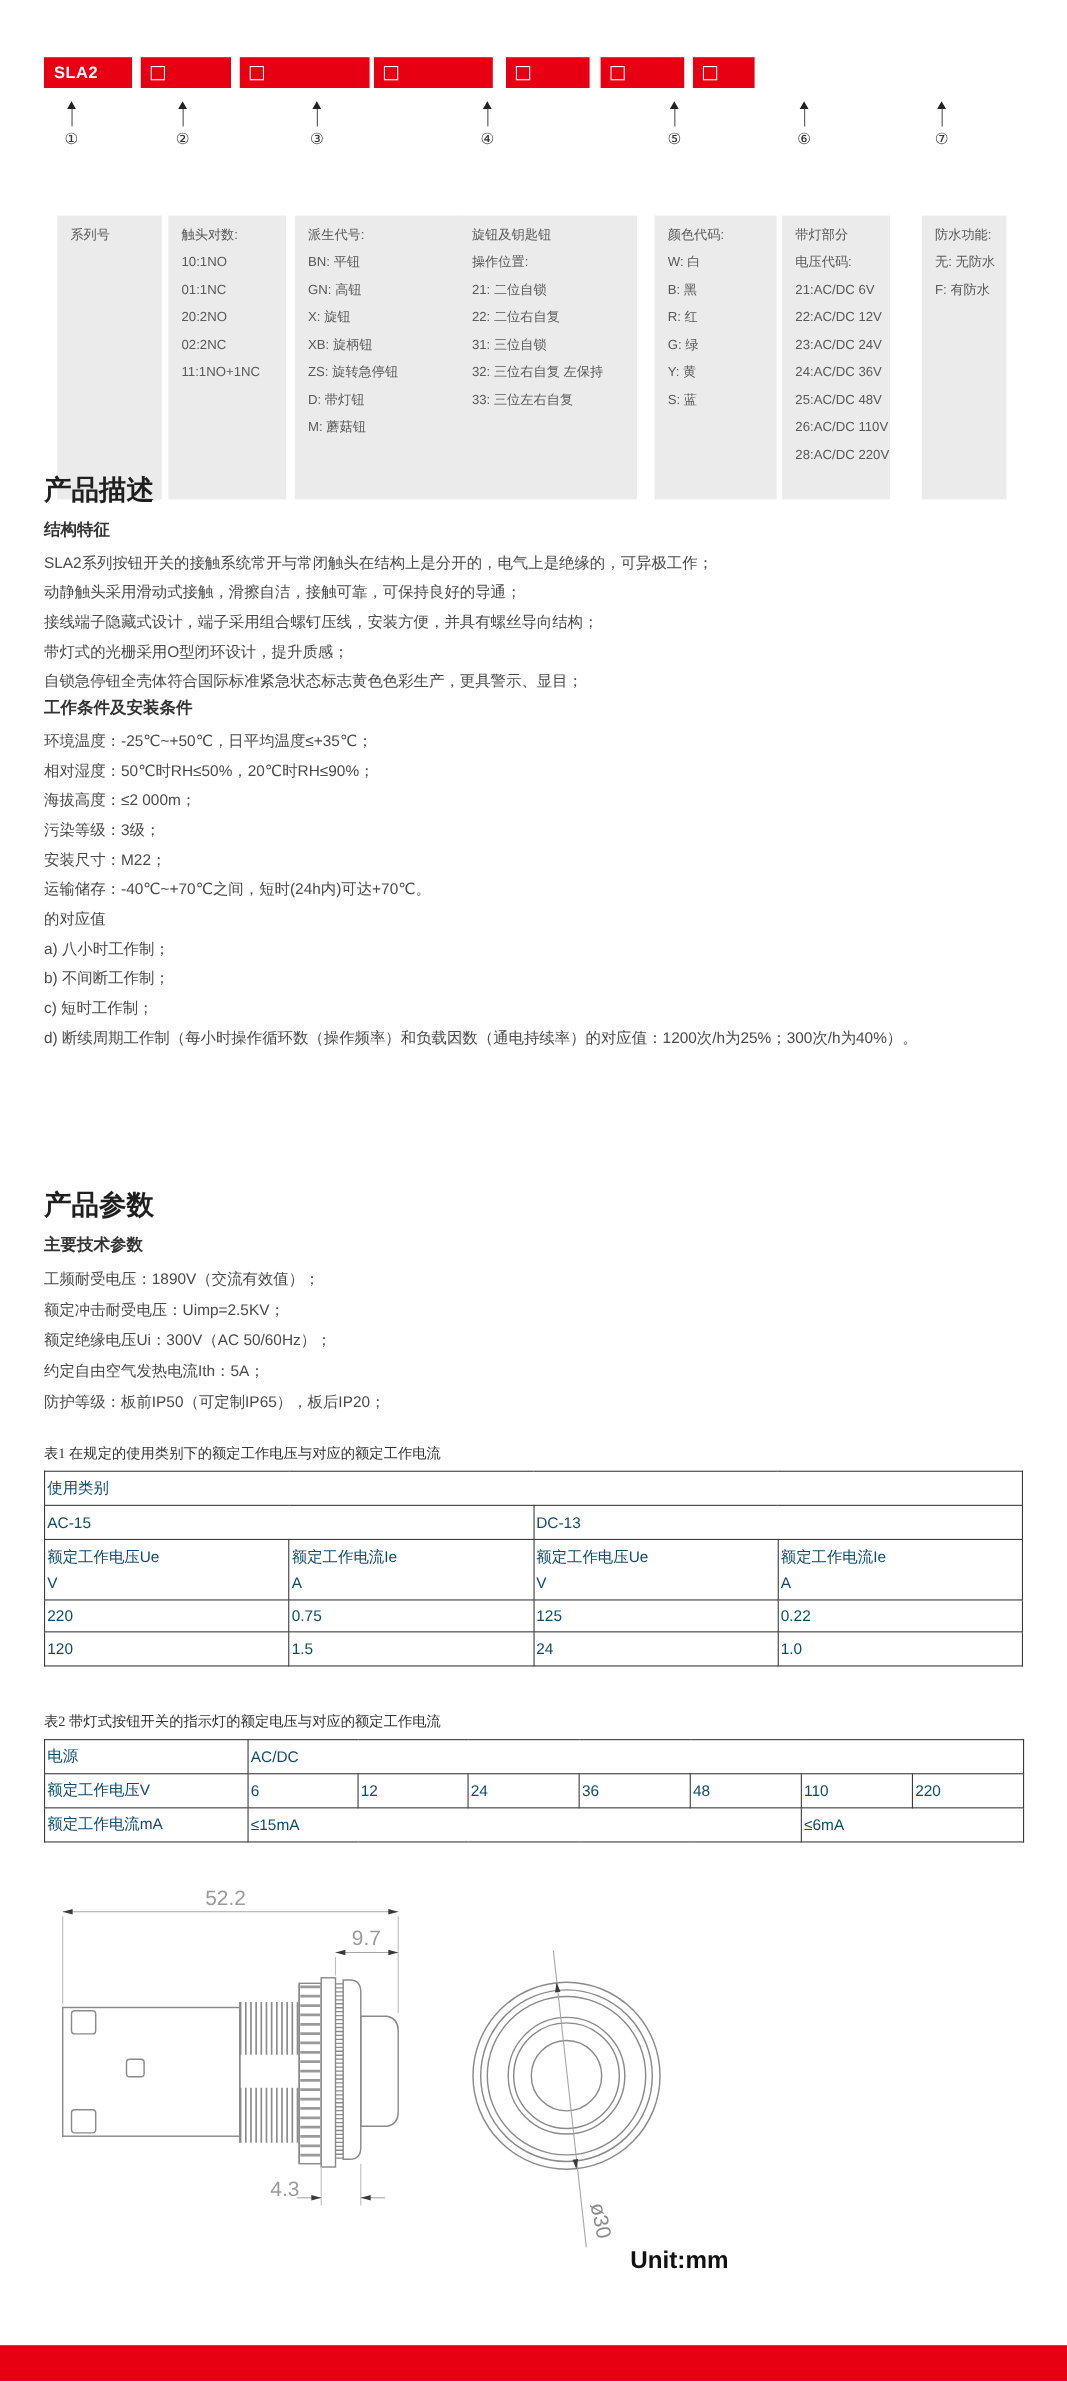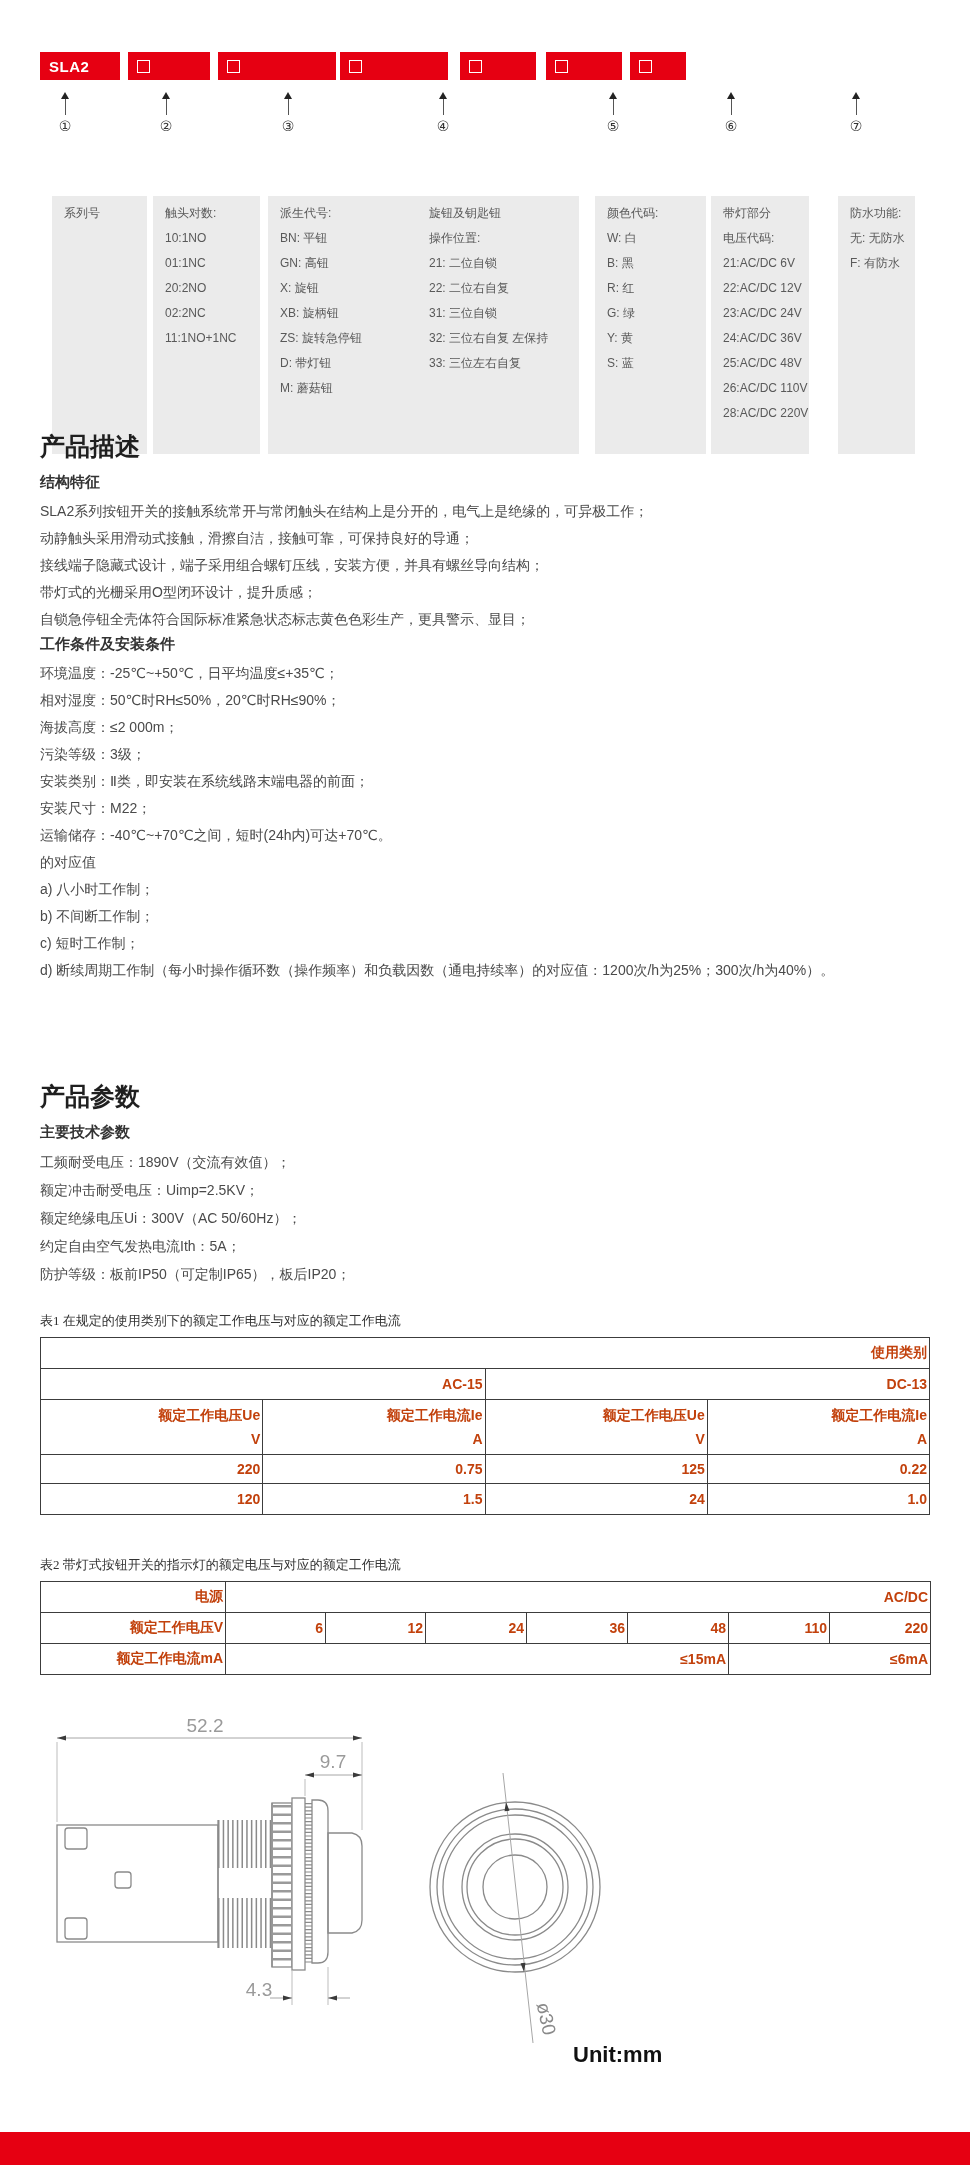--- a/index.html
+++ b/index.html
@@ -23,21 +23,21 @@
   .sec { position:absolute; left:40px; width:895px; }
   .h1 { font-size:25px; line-height:32px; font-weight:bold; color:#1f1f1f; margin:0 0 9px 0; }
   .h2 { font-size:15px; line-height:22px; font-weight:bold; color:#333; margin:0 0 5px 0; }
   .h2.gap { }
   .para { font-size:14px; line-height:27px; color:#4a4a4a; margin:0; }
 
   
   .tblock { position:absolute; left:40px; width:890px; }
   .tcap { font-size:13px; color:#333; margin:0 0 7px 0;font-family:Liberation Serif, serif; }
   table.spec { border-collapse:collapse; width:890px; table-layout:fixed; }
-  table.spec td { border:1px solid #3c3c3c; text-align:right; vertical-align:middle; font-size:14px; color:#c2410c; padding:0 2px;font-weight:bold; }
+  table.spec td { border:1px solid #3c3c3c; text-align:left; vertical-align:middle; font-size:14px; color:#0c4a6e; padding:0 2px; }
   td.h30 { height:30px; }
   td.h54 { height:54px; }
   td.h28 { height:28px; }
   .cell2 div { line-height:24px; }
 
   
   #drawing { position:absolute; left:40px; top:1700px; width:720px; height:400px; }
 
   .footer-bar { position:absolute; left:0; top:2132px; width:970px; height:33px; background:#e60012; }
 </style>
@@ -171,21 +171,20 @@
         <p class="para">接线端子隐藏式设计，端子采用组合螺钉压线，安装方便，并具有螺丝导向结构；</p>
         <p class="para">带灯式的光栅采用O型闭环设计，提升质感；</p>
         <p class="para">自锁急停钮全壳体符合国际标准紧急状态标志黄色色彩生产，更具警示、显目；</p>
       </div>
     <div class="h2 gap">工作条件及安装条件</div>
     <div>
         <p class="para">环境温度：-25℃~+50℃，日平均温度≤+35℃；</p>
         <p class="para">相对湿度：50℃时RH≤50%，20℃时RH≤90%；</p>
         <p class="para">海拔高度：≤2 000m；</p>
         <p class="para">污染等级：3级；</p>
-        <p class="para">安装类别：Ⅱ类，即安装在系统线路末端电器的前面；</p>
         <p class="para">安装尺寸：M22；</p>
         <p class="para">运输储存：-40℃~+70℃之间，短时(24h内)可达+70℃。</p>
         <p class="para">的对应值</p>
         <p class="para">a) 八小时工作制；</p>
         <p class="para">b) 不间断工作制；</p>
         <p class="para">c) 短时工作制；</p>
         <p class="para">d) 断续周期工作制（每小时操作循环数（操作频率）和负载因数（通电持续率）的对应值：1200次/h为25%；300次/h为40%）。</p>
       </div>
   </div>
 

